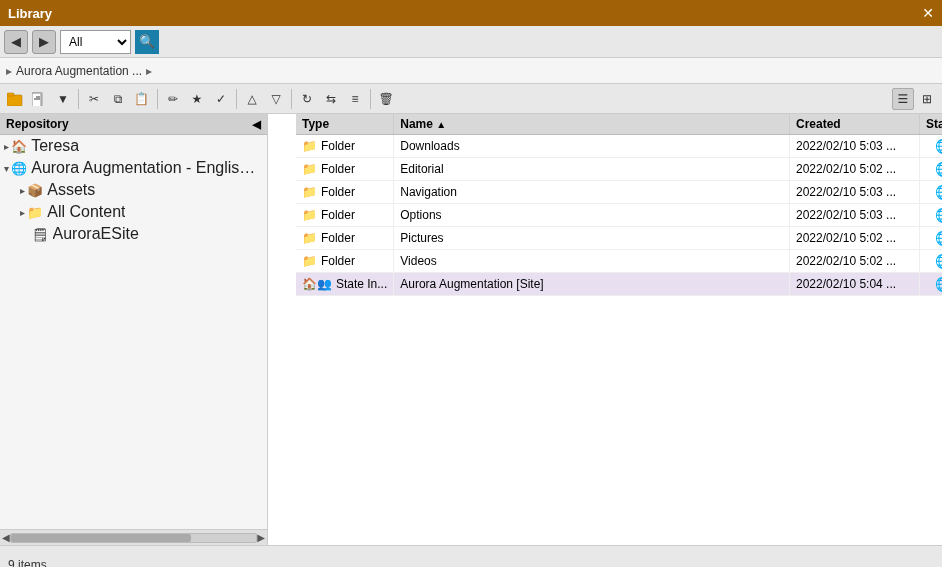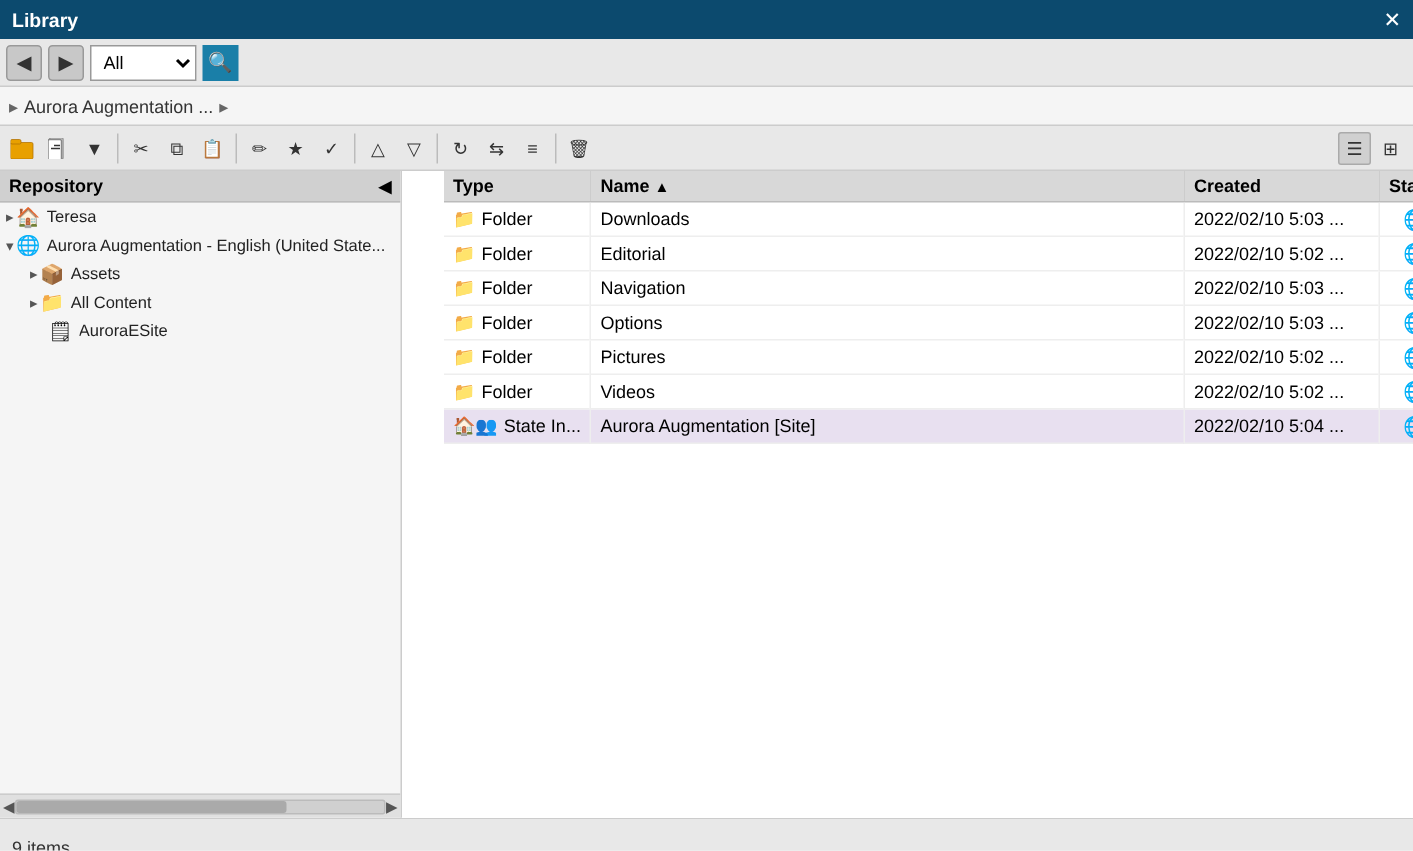--- a/index.html
+++ b/index.html
@@ -1,20 +1,20 @@
 <!DOCTYPE html>
 <html><head>
   <meta charset="utf-8">
   <style>
     * { box-sizing: border-box; margin: 0; padding: 0; }
     body { font-family: Arial, sans-serif; font-size: 12px; background: #f0f0f0; width: 942px; height: 567px; overflow: hidden; }
 
     
     #title-bar {
-      background: #0c4a6e;
+      background: #a16207;
       color: white;
       height: 26px;
       display: flex;
       align-items: center;
       justify-content: space-between;
       padding: 0 8px;
       font-size: 13px;
       font-weight: bold;
     }
     #title-close {
@@ -134,21 +134,21 @@
       display: flex;
       align-items: center;
       padding: 2px 4px;
       cursor: pointer;
       white-space: nowrap;
       overflow: hidden;
     }
     .tree-indent { display: inline-block; width: 16px; }
     .tree-arrow { font-size: 10px; color: #555; margin-right: 2px; cursor: pointer; }
     .tree-icon { margin-right: 4px; font-size: 13px; }
-    .tree-label { font-size: 11px; color: #222; overflow: hidden; text-overflow: ellipsis; }
+    .tree-label { font-size: 16px; color: #222; overflow: hidden; text-overflow: ellipsis; }
 
     
     #content {
       flex: 1;
       overflow: auto;
       background: white;
     }
     #content-table {
       width: 100%;
       border-collapse: collapse;

